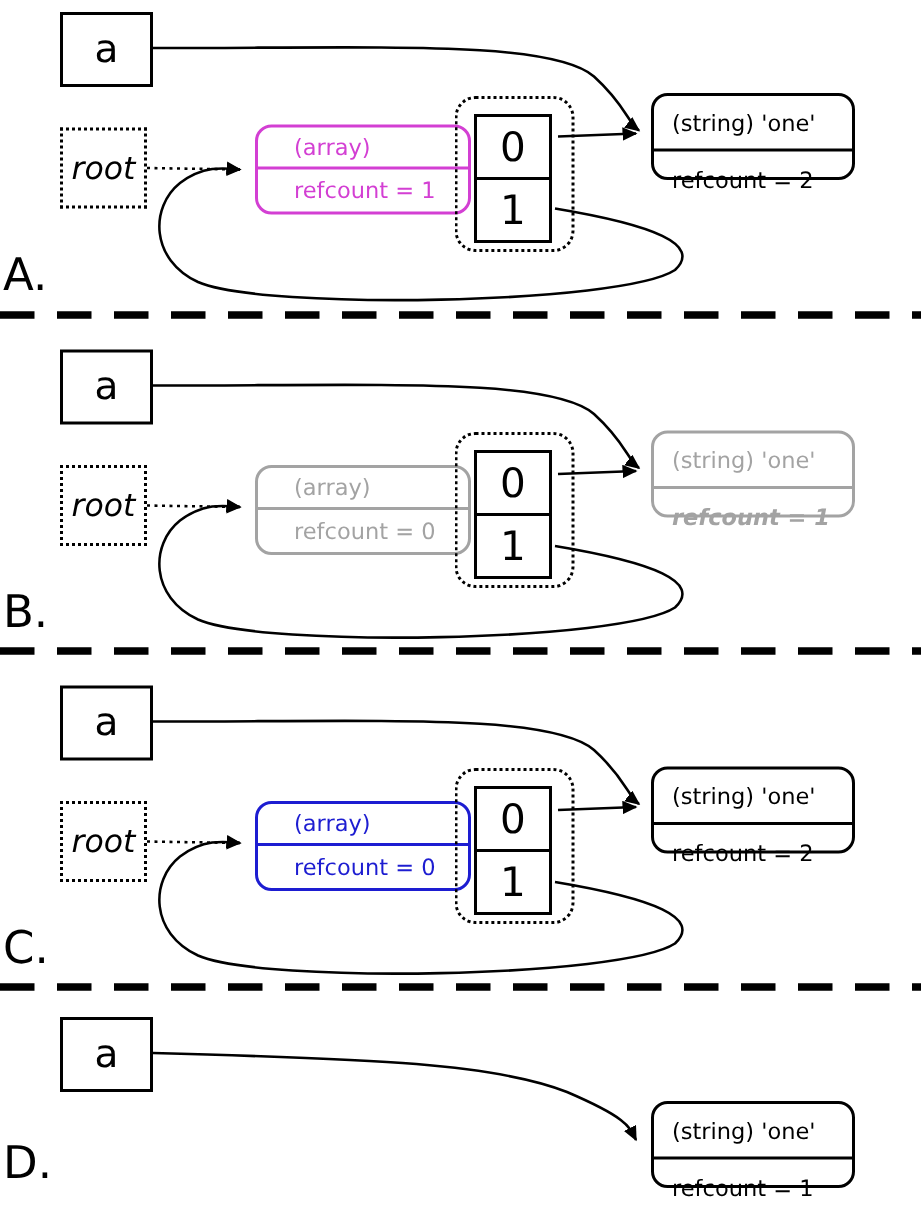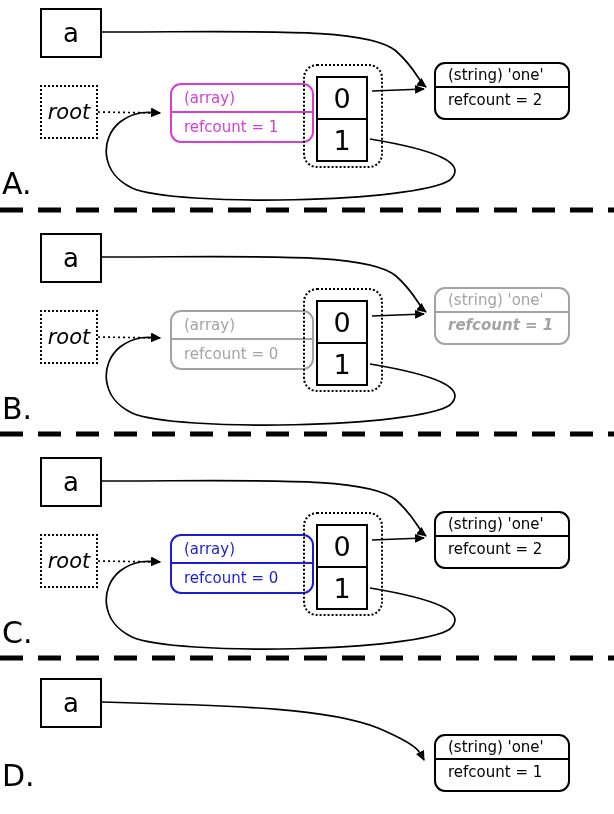--- a/index.html
+++ b/index.html
@@ -20,40 +20,40 @@
 
   .rootbox{position:absolute;left:40px;width:54px;height:50px;border:2px dotted #000;background:#fff;
            display:flex;align-items:center;justify-content:center;font-style:italic;font-size:21px;}
   #panelA .rootbox{top:85px;}
   .bc .rootbox{top:100px;}
 
   .arraybox{position:absolute;left:170px;width:140px;height:56px;border:2px solid;border-radius:11px;
             background:#fff;font-size:15px;}
   #panelA .arraybox{top:83px;}
   .bc .arraybox{top:100px;}
-  .arraybox .row{height:28px;display:flex;align-items:center;padding-left:12px;box-sizing:border-box;}
+  .arraybox .row{height:28px;display:flex;align-items:center;padding-left:24px;box-sizing:border-box;}
   .arraybox .row.first{border-bottom:2px solid;}
 
   .cellsouter{position:absolute;left:303px;width:76px;height:100px;border:2px dotted #000;
               border-radius:14px;background:transparent;}
   #panelA .cellsouter{top:64px;}
   .bc .cellsouter{top:78px;}
 
   .cellsbox{position:absolute;left:316px;width:48px;border:2px solid #000;background:#fff;}
   #panelA .cellsbox{top:76px;}
   .bc .cellsbox{top:90px;}
   .cellsbox .cell{height:40px;display:flex;align-items:center;justify-content:center;font-size:27px;}
   .cellsbox .cell.first{border-bottom:2px solid #000;}
 
   .strbox{position:absolute;left:434px;width:132px;height:54px;border:2px solid;border-radius:11px;
           background:#fff;font-size:15px;}
   #panelA .strbox{top:62px;}
   .bc .strbox{top:77px;}
   #panelD .strbox{top:76px;}
-  .strbox .row{height:24px;display:flex;align-items:center;padding-left:12px;box-sizing:border-box;}
+  .strbox .row{height:37px;display:flex;align-items:center;padding-left:12px;box-sizing:border-box;}
   .strbox .row.first{border-bottom:2px solid;}
 
   .plabel{position:absolute;left:2px;font-size:30px;color:#000;}
   #panelA .plabel{top:166px;}
   .bc .plabel{top:181px;}
   #panelD .plabel{top:100px;}
 </style>
 </head>
 <body>
 

